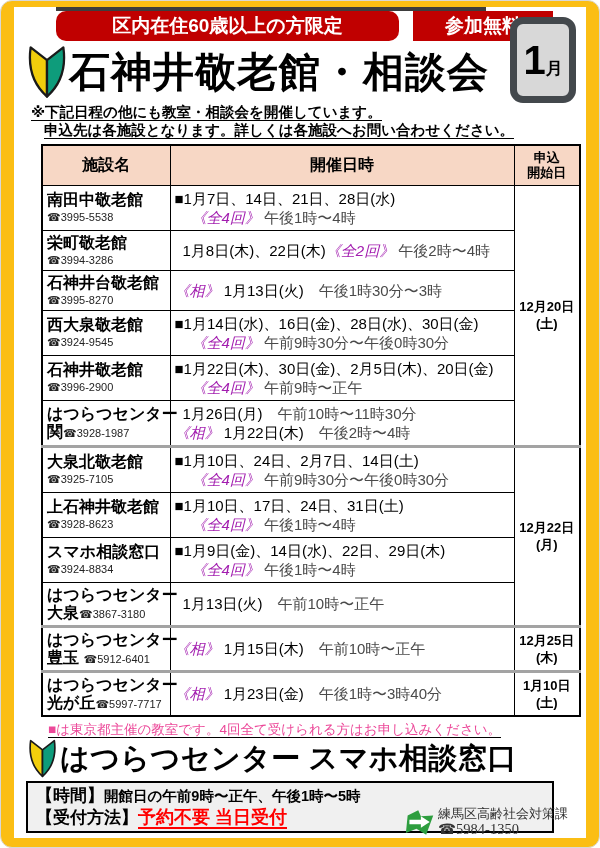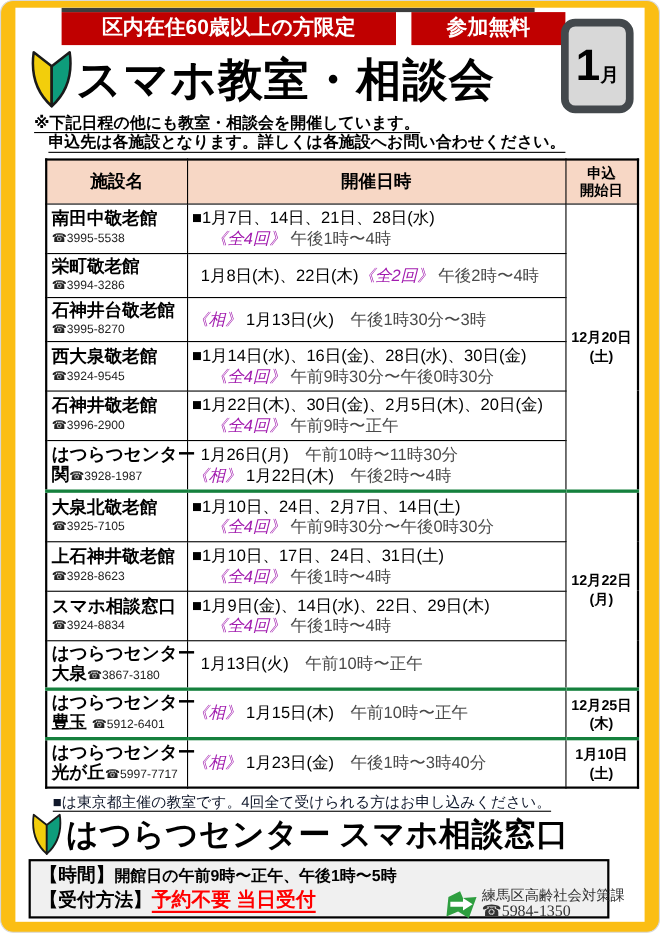--- a/index.html
+++ b/index.html
@@ -16,21 +16,21 @@
     position:absolute; top:6px; left:13px; right:13px; bottom:9px;
     background:#ffffff; overflow:hidden;
   }
   .top-strip { position:absolute; top:0; left:42px; width:430px; height:4px; background:#3d3d3d; }
 
   .badges { display:flex; gap:14px; margin:4px 0 0 42px; }
   .badge {
     background:var(--badge-red,#C00000); color:#fff; font-weight:bold;
     font-size:19px; line-height:30px; height:30px; text-align:center;
   }
-  .badge-eligibility { width:304px; }
+  .badge-eligibility { width:343px;border-radius:10px; }
   .badge-free { width:140px; }
 
   .title-row { display:flex; align-items:center; margin:2px 0 0 13px; height:58px; }
   .wakaba-lg { width:40px; height:54px; flex:0 0 auto; }
   .main-title {
     font-family:"Liberation Serif","DejaVu Serif",serif; font-weight:bold;
     font-size:41px; color:#000; margin:0 0 0 2px; letter-spacing:1px; white-space:nowrap;
   }
   .phone-frame {
     position:absolute; top:10px; right:10px; width:66px; height:86px;
@@ -48,35 +48,35 @@
     border-collapse:collapse; table-layout:fixed; width:538px;
     margin:5px 0 0 27px; border:2px solid #000;
   }
   .schedule th, .schedule td { border:1px solid #000; }
   .schedule thead th {
     background:var(--table-header-bg,#F7D7C5); font-size:16px; font-weight:bold;
     padding:3px 2px; height:40px;
   }
   .schedule thead th.h-start { font-size:13px; line-height:15px; font-weight:bold; }
   .schedule tbody td { padding:3px 4px; vertical-align:middle; }
-  tr.group-start td { border-top:3px solid #15803d; }
+  tr.group-start td { border-top:3px solid #a3a3a3; }
   .fac-name { font-weight:bold; font-size:16px; line-height:18px; white-space:nowrap; }
   .fac-line2 { line-height:14px; }
   .fac-line2 .fac-name { display:inline; }
   .fac-phone { font-size:11px; color:#222; letter-spacing:0px; }
   .cell-schedule { font-size:15px; }
   .sched-line { line-height:19px; white-space:nowrap; }
   .sched-line.i1 { padding-left:8px; }
   .sched-line.i2 { padding-left:17px; }
   .seg-bold { font-weight:normal; color:#000; }
   .seg-marker { color:#a21caf;font-style:italic; }
   .seg-plain { color:#4a4a4a; }
   .cell-start { text-align:center; font-weight:bold; font-size:13px; line-height:17px; padding:2px 1px !important; }
 
-  .footnotes { margin:4px 0 0 34px; font-size:13.5px; line-height:17px; color:#0f172a; }
+  .footnotes { margin:4px 0 0 34px; font-size:13.5px; line-height:17px; color:#ec4899; }
   .footnotes .u { border-bottom:1px solid #000; }
   .footnotes .line2 { padding-left:2px; }
 
   .consult-heading { display:flex; align-items:center; margin:2px 0 0 14px; height:38px; }
   .wakaba-sm { width:29px; height:39px; flex:0 0 auto; }
   .consult-title {
     font-family:"Liberation Serif","DejaVu Serif",serif; font-weight:bold;
     font-size:29px; margin:0 0 0 3px; white-space:nowrap; letter-spacing:0.5px;
   }
 
@@ -110,21 +110,21 @@
     <div class="badges">
       <div class="badge badge-eligibility">区内在住60歳以上の方限定</div>
       <div class="badge badge-free">参加無料</div>
     </div>
 
     <div class="title-row">
       <svg class="wakaba-lg" viewBox="0 0 44 58">
         <path d="M22 16 L4 2 C1.5 20 4 40 22 56 Z" fill="#F2CE0C" stroke="#1a1a1a" stroke-width="2.5" stroke-linejoin="round"></path>
         <path d="M22 16 L40 2 C42.5 20 40 40 22 56 Z" fill="#0E9C7B" stroke="#1a1a1a" stroke-width="2.5" stroke-linejoin="round"></path>
       </svg>
-      <h1 class="main-title">スマホ教室・相談会</h1>
+      <h1 class="main-title">石神井敬老館・相談会</h1>
     </div>
 
     <div class="phone-frame">
       <span class="month-number">1</span>
       <span class="month-suffix">月</span>
     </div>
 
     <div class="intro-notes">
       <div class="line1"><span class="u">※下記日程の他にも教室・相談会を開催しています。</span></div>
       <div class="line2"><span class="u">申込先は各施設となります。詳しくは各施設へお問い合わせください。</span></div>

